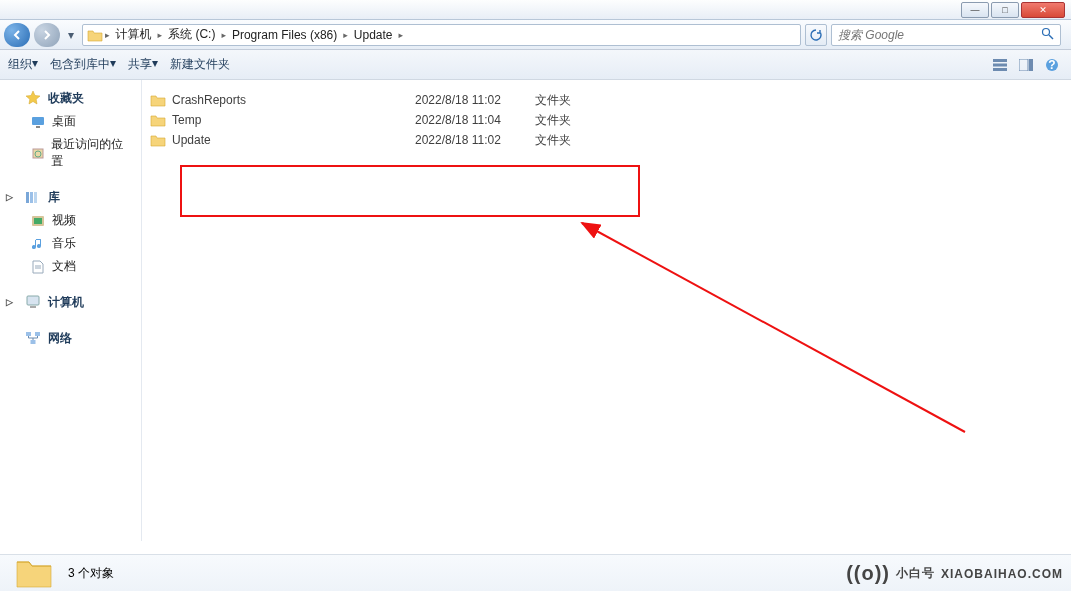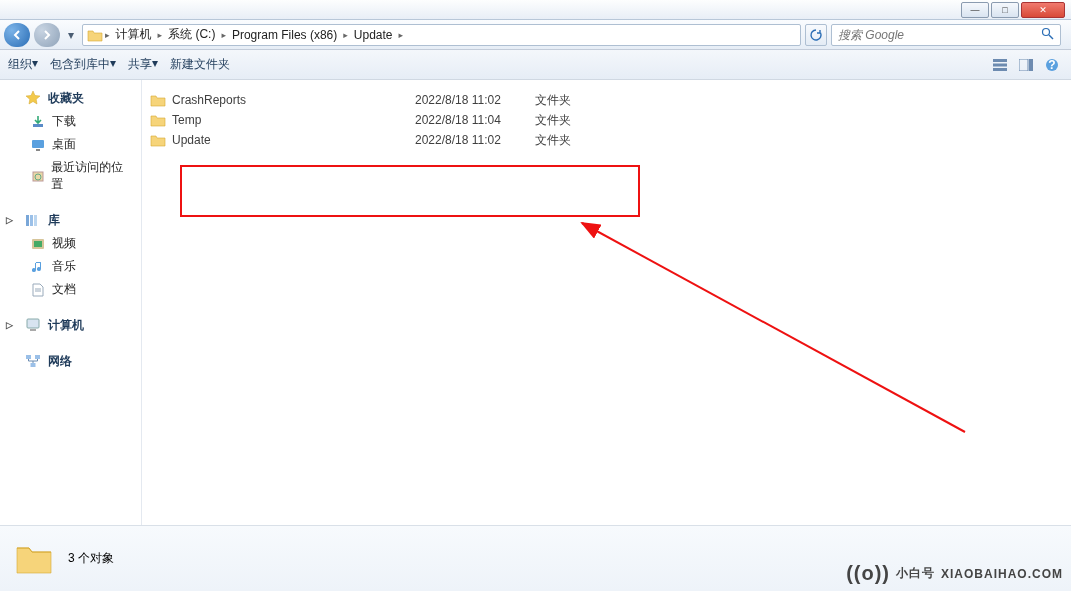--- a/index.html
+++ b/index.html
@@ -52,21 +52,21 @@
 .row .n { width:265px; display:flex; align-items:center; gap:6px; }
 .row .d { width:120px; } .row .t { width:90px; } .row .s { width:80px; }
 .folder-svg { width:16px; height:14px; }
 .sort-arrow{ font-size:8px; color:#3a5d82; margin-left:auto; padding-right:30px;}
 
 
 .anno-box { position:absolute; left:180px; top:165px; width:460px; height:52px; border:2px solid #e11; pointer-events:none; }
 .anno-line { position:absolute; pointer-events:none; }
 
 
-.status { position:absolute; left:0; right:0; bottom:0; height:66px; border-top:1px solid #d9e0e8; background:linear-gradient(#f7fafd,#eef3f9); display:flex; align-items:center; padding:0 14px; gap:14px; }
+.status { position:absolute; left:0; right:0; bottom:0; height:37px; border-top:1px solid #d9e0e8; background:linear-gradient(#f7fafd,#eef3f9); display:flex; align-items:center; padding:0 14px; gap:14px; }
 .status .big-folder { width:40px; height:36px; }
 .watermark { position:absolute; right:8px; bottom:6px; font-size:18px; font-weight:bold; color:#444; letter-spacing:1px; display:flex; align-items:center; gap:6px; }
 .watermark .wifi { font-size:20px; }
 
 
 .fld { fill:#f6d47a; stroke:#d6a932; stroke-width:0.6; }
 </style>
 </head>
 <body>
 
@@ -165,29 +165,20 @@
   <div class="sidebar">
     <div class="side-sec">
       <div class="side-head">
         <span class="ic">
             <svg width="16" height="16" viewBox="0 0 16 16">
               <path d="M8 1l2 4.5 5 .5-3.8 3.3L12 14 8 11.5 4 14l.8-4.7L1 6l5-.5z" fill="#f3c94b" stroke="#d0a52a" stroke-width="0.5"></path>
             </svg>
           </span>
         <span>收藏夹</span>
       </div>
-      <div class="side-item">
-          <span class="ic">
-            <svg width="14" height="14" viewBox="0 0 14 14">
-              <rect x="2" y="9" width="10" height="3" fill="#5a8bc8"></rect>
-              <path d="M7 1v6M4 5l3 3 3-3" stroke="#3a7" stroke-width="1.6" fill="none"></path>
-            </svg>
-          </span>
-          <span>下载</span>
-        </div>
       <div class="side-item">
           <span class="ic">
             <svg width="14" height="12" viewBox="0 0 14 12">
               <rect x="1" y="1" width="12" height="8" rx="1" fill="#5aa0df"></rect>
               <rect x="5" y="10" width="4" height="2" fill="#888"></rect>
             </svg>
           </span>
           <span>桌面</span>
         </div>
       <div class="side-item">

